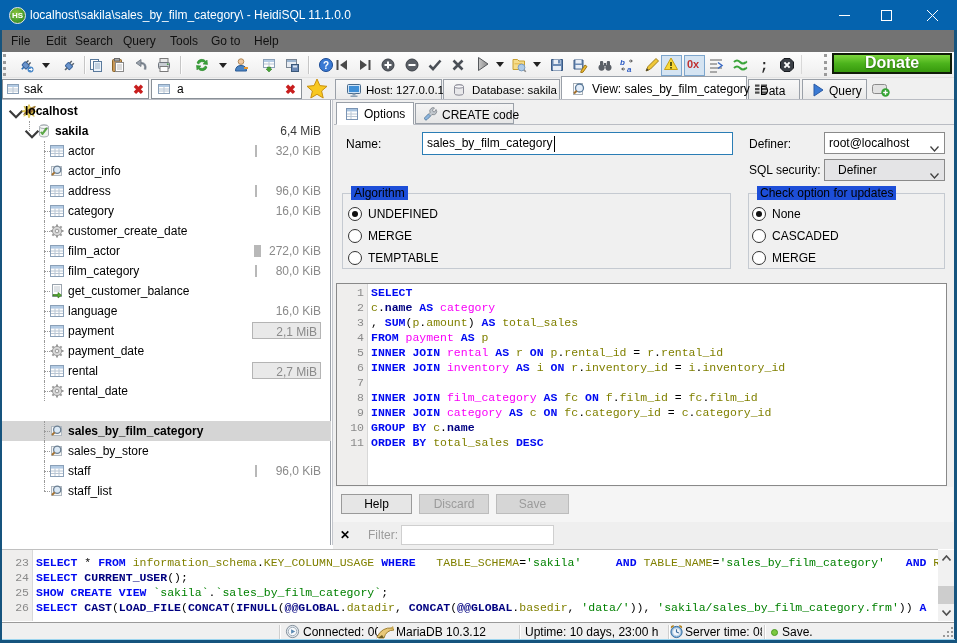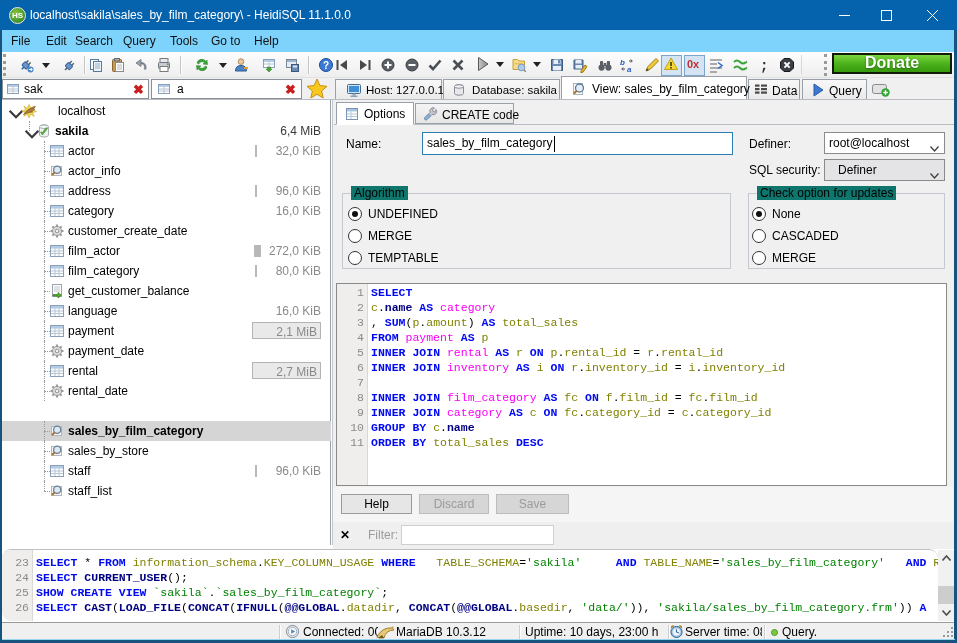--- a/index.html
+++ b/index.html
@@ -8,21 +8,21 @@
 .abs { position:absolute; }
 
 #titlebar { left:0; top:0; width:957px; height:30px; background:#0563ae; }
 #apptitle { left:30px; top:8px; color:#fff; font-size:12px; }
 #hsicon { left:9px; top:7px; width:17px; height:17px; border-radius:50%;
   background:radial-gradient(circle at 40% 35%, #8ec63f 0%, #4a9e2f 55%, #2d7a1e 100%);
   border:1px solid #e8e8e8; color:#fff; font-size:8px; font-weight:bold; text-align:center; line-height:16px;}
 .winbtn { top:0; width:46px; height:30px; color:#fff; text-align:center; }
 .winbtn svg { margin-top:10px; }
 
-#menubar { left:2px; top:30px; width:953px; height:22px; background:#7dd3fc; }
+#menubar { left:2px; top:30px; width:953px; height:22px; background:#737373; }
 .menuitem { position:absolute; top:4px; font-size:12px; color:#111; }
 
 #toolbar { left:2px; top:52px; width:953px; height:26px; background:linear-gradient(#fdfdfd,#eeeeee); border-bottom:1px solid #e2e2e2;}
 .tbtoggle { position:absolute; top:3px; width:21px; height:21px; background:#d5e4f2; border:1px solid #7da6cd; }
 #donate { left:832px; top:53px; width:120px; height:21px; background:linear-gradient(#7dd63e,#4cb31c 50%,#37990d); border:2px solid #101c08; color:#fff; font-weight:bold; font-size:16px; text-align:center; line-height:16px; text-shadow:0 1px 2px #2a6a10; }
 
 #row2 { left:2px; top:78px; width:953px; height:22px; background:#f0f0f0; border-bottom:1px solid #b9bcc3;}
 .srchbox { position:absolute; top:1px; height:20px; background:#fff; border:1px solid #8a9097; }
 .redx { position:absolute; top:3px; color:#c81e1e; font-weight:bold; font-size:13px; }
 .maintab { position:absolute; height:20px; top:79px; white-space:nowrap; border:1px solid #9aa0a8; border-bottom:none; background:linear-gradient(#f8f8f8,#eaeaea); font-size:12px; }
@@ -38,41 +38,41 @@
 .sizebar span { position:absolute; right:3px; top:2px; color:#8a8a8a;}
 .vline { position:absolute; top:4px; width:2px; height:12px; background:#b8b8b8; }
 
 #rightpanel { left:332px; top:99px; width:623px; height:446px; background:#f0f0f0; border-top:1px solid #b9bcc3; border-left:1px solid #c3c6cc;}
 .subtab { position:absolute; top:103px; white-space:nowrap; height:21px; border:1px solid #9aa0a8; background:linear-gradient(#f4f4f4,#e6e6e6); }
 .subtab.active { background:#fff; border-bottom:1px solid #fff; top:102px; height:23px; z-index:3;}
 label.frm { position:absolute; font-size:12px; color:#000; }
 .combo { position:absolute; height:22px; border:1px solid #8a8a8a; background:#fff; font-size:12px; }
 .combo .arr { position:absolute; right:5px; top:8px; width:9px; height:6px; }
 .groupbox { position:absolute; border:1px solid #c5cad1; }
-.grouplabel { position:absolute; top:-8px; left:8px; background:#0f766e; padding:0 3px; }
+.grouplabel { position:absolute; top:-8px; left:8px; background:#1d4ed8; padding:0 3px; }
 .radio { position:absolute; width:14px; height:14px; border-radius:50%; border:1px solid #333; background:#fff; }
 .radio.sel::after { content:""; position:absolute; left:3px; top:3px; width:6px; height:6px; border-radius:50%; background:#111; }
 .radlbl { position:absolute; font-size:12px; }
 
 #editor { left:336px; top:283px; width:611px; height:203px; background:#fff; border:1px solid #898989; font-family:"Liberation Mono", monospace; font-size:11.5px; }
 #editor .gutter { position:absolute; left:0; top:0; width:31px; height:201px; background:#efeeed; border-right:1px solid #d8d8d8;}
 .cl { position:absolute; left:34px; white-space:pre; }
 .ln { position:absolute; width:27px; text-align:right; color:#8a8a8a; }
 .kw { color:#0009f2; font-weight:bold; }
 .nm { color:#000080; font-weight:bold; }
 .tb { color:#f800f8; }
 .id { color:#808000; }
 .st { color:#008000; }
 
 .btn { position:absolute; height:20px; border:1px solid #9a9a9a; background:#e6e6e6; text-align:center; font-size:12px; padding-top:2px;}
 .btn.dis { color:#9b9b9b; background:#d6d6d6; border-color:#bcbcbc;}
 
 #filterrow { left:333px; top:522px; width:622px; height:27px; background:#efefef; }
 
-#logpanel { left:2px; top:549px; width:936px; overflow:hidden; height:72px; background:#fff; font-family:"Liberation Mono", monospace; font-size:11.5px; border-top:1px solid #c0c0c0;border-radius:9px;}
+#logpanel { left:2px; top:549px; width:936px; overflow:hidden; height:72px; background:#fff; font-family:"Liberation Mono", monospace; font-size:11.5px; border-top:1px solid #c0c0c0;}
 #logpanel .gutter { position:absolute; left:0; top:0; width:31px; height:71px; background:#efeeed; border-right:1px solid #d8d8d8; }
 #logscroll { left:938px; top:550px; width:16px; height:71px; background:#f1f1f1; }
 
 #statusbar { left:2px; top:622px; width:953px; height:17px; background:#f0f0f0; border-top:1px solid #9a9a9a; font-size:12px; }
 .sdiv { position:absolute; top:2px; width:1px; height:14px; background:#cfcfcf; box-shadow:1px 0 0 #fff; }
 
 #bl { left:0; top:30px; width:2px; height:610px; background:#16547e; }
 #br { left:954px; top:30px; width:3px; height:610px; background:#16547e; }
 #bb { left:0; top:640px; width:957px; height:3px; background:#16547e; }
 #bb2 { left:2px; top:639px; width:953px; height:1px; background:#9bd4ee; }
@@ -351,21 +351,21 @@
         <g fill="#4a4a4a">
           <rect x="2" y="2.5" width="4.5" height="2.2"></rect>
           <rect x="8" y="2.5" width="6" height="2.2"></rect>
           <rect x="2" y="6" width="4.5" height="2.2"></rect>
           <rect x="8" y="6" width="6" height="2.2"></rect>
           <rect x="2" y="9.5" width="4.5" height="2.2"></rect>
           <rect x="8" y="9.5" width="6" height="2.2"></rect>
         </g>
       </svg>
     </span>
-    <span class="lbl" style="left:23px;text-align:center;">Data</span>
+    <span class="lbl" style="left:11px;text-align:center;">Data</span>
   </div>
 <div class="abs maintab" style="left:802px; width:65px;">
     <span class="tico" style="left:7px; top:2px;">
       <svg class="tabico" viewBox="0 0 16 16">
         <path d="M4 2 L13 8 L4 14 Z" fill="#3a7ad4" stroke="#2a5aa4"></path>
       </svg>
     </span>
     <span class="lbl" style="left:26px;">Query</span>
   </div>
 <div class="abs" style="left:871px; top:81px; width:20px; height:17px;"><svg width="20" height="17" viewBox="0 0 20 17">
@@ -377,21 +377,21 @@
 
 <div class="abs" id="treepanel">
 <div class="trow" style="top:1px;">
       <svg class="tico" style="left:6px; top:5px;" width="10" height="10" viewBox="0 0 10 10">
         <path d="M1 3 L5 7 L9 3" fill="none" stroke="#3a3a3a" stroke-width="1.4"></path>
       </svg>
       <svg class="tico" style="left:19px;" viewBox="0 0 16 16">
         <path d="M8 1.5 L9.8 5.2 L13.8 3.2 L11.8 7 L15.5 8.5 L11.6 9.6 L13.2 13.4 L9.6 11.2 L8 15 L6.6 11.2 L2.8 13.2 L4.8 9.4 L0.8 8.2 L4.6 7 L3 3.2 L6.4 5.2 Z" fill="#f2dc5a" stroke="#c8a828" stroke-width="0.6"></path>
         <path d="M2.5 11.5 C6 6.5 10 4.5 14.5 3.5 L12.5 6 L13.8 6.5 L10.8 8 L11.5 9 C8 9.5 5 10.5 2.5 11.5 Z" fill="#a8783c" stroke="#6a4818" stroke-width="0.5"></path>
       </svg>
-      <span class="txt" style="left:56px;font-weight:normal;">localhost</span>
+      <span class="txt" style="left:23px;font-weight:bold;">localhost</span>
     </div>
 <div class="trow" style="top:21px;">
       <span style="position:absolute; left:27px; top:0; width:1px; height:10px; border-left:1px dotted #9a9a9a;"></span>
       <svg class="tico" style="left:22px; top:5px;" width="10" height="10" viewBox="0 0 10 10">
         <path d="M1 3 L5 7 L9 3" fill="none" stroke="#3a3a3a" stroke-width="1.4"></path>
       </svg>
       <svg class="tico" style="left:34px;" viewBox="0 0 16 16">
         <path d="M3.5 3.8 Q3.5 1.8 8 1.8 Q12.5 1.8 12.5 3.8 L12.5 12 Q12.5 14 8 14 Q3.5 14 3.5 12 Z" fill="#eef2ee" stroke="#a8aeb4"></path>
         <ellipse cx="8" cy="3.8" rx="4.5" ry="1.7" fill="#f8faf8" stroke="#a8aeb4"></ellipse>
         <path d="M4.5 9.5 L6.5 12 L11.5 5.5 L10 4.8 L6.3 9.7 L5.5 8.7 Z" fill="#58b040" stroke="#3a8028" stroke-width="0.5"></path>
@@ -782,21 +782,21 @@
 <span style="position:absolute; left:523px; top:2px;">Uptime: 10 days, 23:00 h</span>
 <span style="position:absolute; left:667px; top:1px;"><svg width="15" height="15" viewBox="0 0 16 16">
         <circle cx="8" cy="8.5" r="6" fill="#7ab0dc" stroke="#3a6a9a"></circle>
         <circle cx="8" cy="8.5" r="4.2" fill="#f0f6fc" stroke="#c0d0e0"></circle>
         <path d="M8 5.5 L8 8.5 L10.5 9.5" stroke="#3a6a9a" stroke-width="1.2" fill="none"></path>
         <path d="M2.5 4 Q2 1.5 5 2 Z" fill="#e8a820" stroke="#a87810"></path>
         <path d="M13.5 4 Q14 1.5 11 2 Z" fill="#e8a820" stroke="#a87810"></path>
       </svg></span>
 <span style="position:absolute; left:683px; top:2px; width:77px; overflow:hidden; white-space:nowrap;">Server time: 08:42</span>
 <span style="position:absolute; left:769px; top:6px; width:7px; height:7px; border-radius:50%; background:#7ac840; border:1px solid #4a9a20;"></span>
-<span style="position:absolute; left:780px; top:2px;">Query.</span>
+<span style="position:absolute; left:780px; top:2px;">Save.</span>
 <span style="position:absolute; left:940px; top:3px;"><svg width="13" height="13" viewBox="0 0 13 13">
         <g fill="#9a9a9a">
           <rect x="9" y="1" width="2" height="2"></rect>
           <rect x="9" y="5" width="2" height="2"></rect>
           <rect x="9" y="9" width="2" height="2"></rect>
           <rect x="5" y="5" width="2" height="2"></rect>
           <rect x="5" y="9" width="2" height="2"></rect>
           <rect x="1" y="9" width="2" height="2"></rect>
         </g>
       </svg></span>

